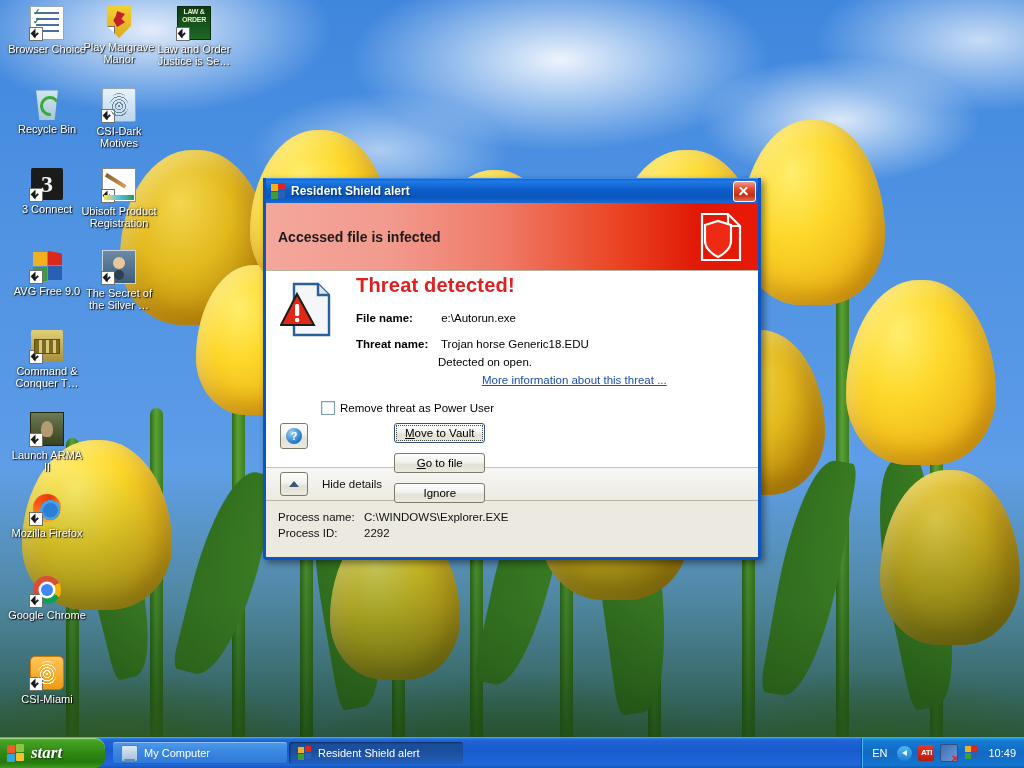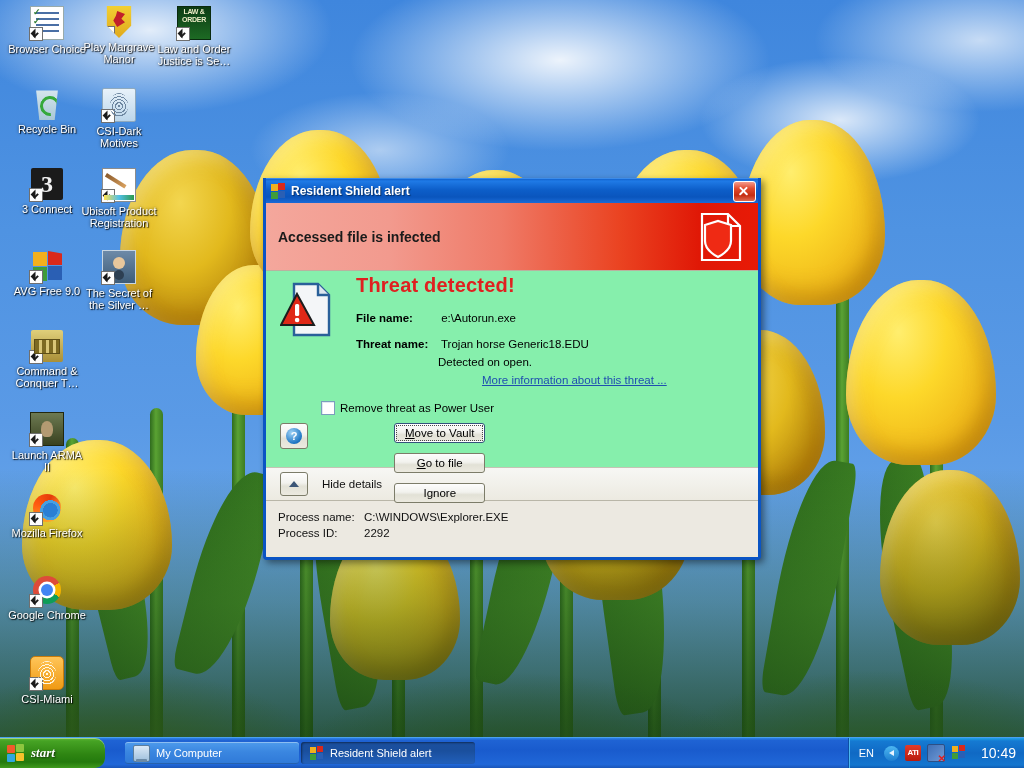--- a/index.html
+++ b/index.html
@@ -305,21 +305,21 @@
     box-sizing: border-box;
   }
   .banner-text {
     font-size: 14px;
     font-weight: bold;
     color: #1a1a1a;
   }
   .banner-art { position: absolute; right: 14px; top: 8px; width: 56px; height: 52px; }
 
   .body-area {
-    background: #86efac;
+    background: #ffffff;
     height: 196px;
     position: relative;
     box-sizing: border-box;
   }
   .threat-icon { position: absolute; left: 14px; top: 11px; width: 52px; height: 56px; }
   .threat-title {
     position: absolute;
     left: 90px; top: 3px;
     font-size: 20px;
     font-weight: bold;
@@ -454,28 +454,28 @@
     box-shadow: inset 0 1px 0 rgba(255,255,255,.4);
   }
   .start-flag { width: 19px; height: 19px; position: relative; flex: 0 0 auto; }
   .start-flag span { position: absolute; width: 8px; height: 8px; border-radius: 1px; }
   .start-flag .f1{left:0;top:1px;background:#f25a2b;}
   .start-flag .f2{left:9px;top:0;background:#8ec63f;}
   .start-flag .f3{left:0;top:10px;background:#2fa8e0;}
   .start-flag .f4{left:9px;top:9px;background:#f7c22b;}
   .start-label {
     color: #fff;
-    font-size: 13px;
+    font-size: 17px;
     font-weight: bold;
     font-style: italic;
     font-family: "Liberation Serif", serif;
     margin-left: 5px;
     text-shadow: 1px 1px 2px rgba(0,0,0,.6);
   }
-  .tasks { display: flex; align-items: center; gap: 2px; padding-left: 20px; flex: 1; }
+  .tasks { display: flex; align-items: center; gap: 2px; padding-left: 8px; flex: 1; }
   .task-btn {
     height: 22px;
     min-width: 158px;
     display: flex; align-items: center;
     padding: 0 8px;
     border-radius: 3px;
     color: #fff;
     font-size: 11px;
     cursor: pointer;
     background: linear-gradient(180deg,#4e9bec 0%, #3a86e0 45%, #2f79d8 100%);
@@ -530,21 +530,21 @@
     font-family: "Liberation Sans", sans-serif;
   }
   .net-ico {
     background: linear-gradient(135deg,#3f6fb5,#6f9ad6);
     border: 1px solid #2c4f86; border-radius: 2px;
   }
   .net-ico:after {
     content:"\2715"; position:absolute; right:-2px; bottom:-3px;
     color:#e02020; font-size:10px; font-weight:bold; line-height:10px;
   }
-  .tray-clock { color: #fff; font-size: 14px; margin-left: 8px; }
+  .tray-clock { color: #fff; font-size: 11px; margin-left: 2px; }
 </style>
 </head>
 <body>
 
 <div id="desktop">
 
   <div class="wall-sky"></div>
 
   <div>
     <div class="stem" style="left:232px;height:420px;"></div>

